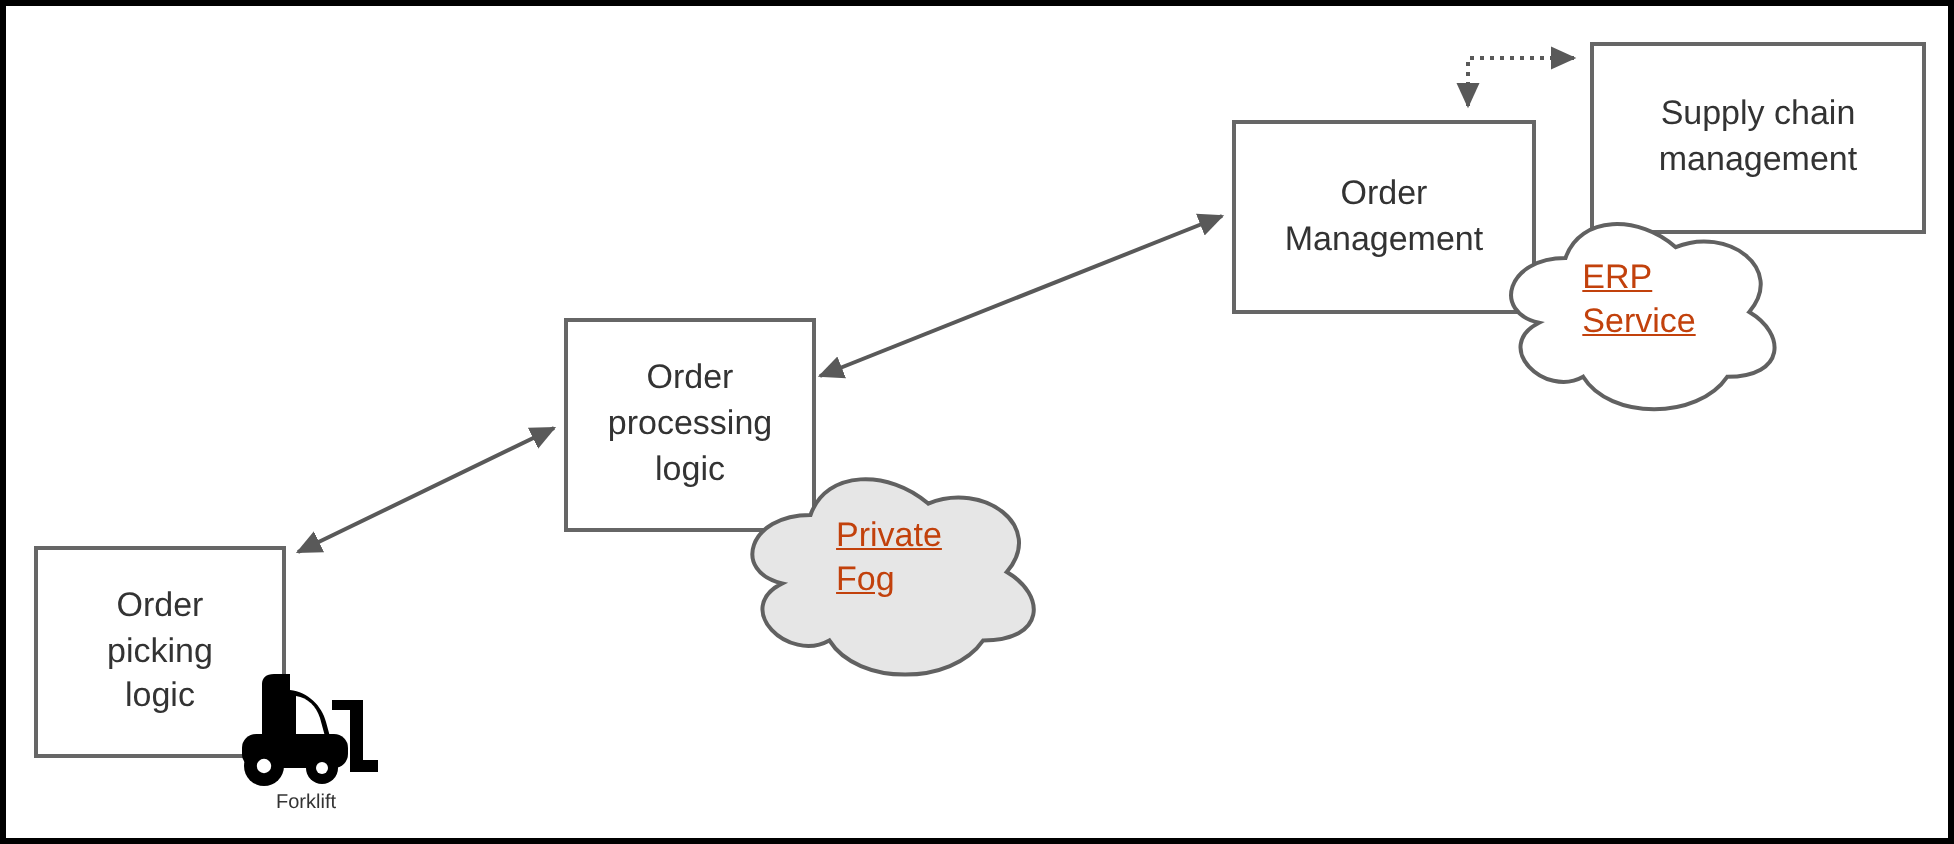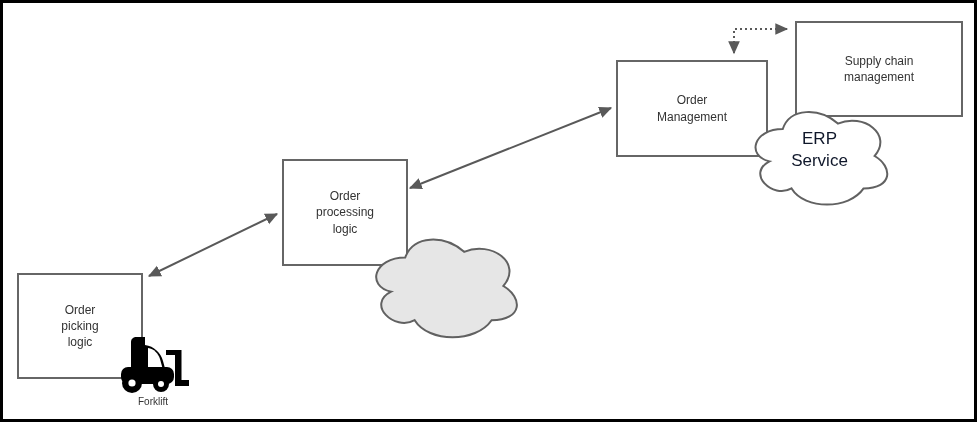--- a/index.html
+++ b/index.html
@@ -10,48 +10,49 @@
     height: 422px;
     background: #ffffff;
     border: 3px solid #000000;
     overflow: hidden;
   }
   .node {
     position: absolute;
     background: #ffffff;
     border: 2px solid #666666;
     color: #333333;
-    font-size: 12px;
+    font-size: 17px;
     line-height: 1.35;
     display: flex;
     align-items: center;
     justify-content: center;
     text-align: center;
     white-space: pre-line;
     z-index: 1;
   }
   .arrows {
     position: absolute;
     left: 0; top: 0;
     z-index: 2;
     pointer-events: none;
   }
   .cloud { position: absolute; z-index: 3; }
   .cloud-path { stroke: #616161; stroke-width: 2; vector-effect: non-scaling-stroke; }
   .cloud-label {
     position: absolute;
     z-index: 4;
-    color: #0f172a;
+    color: #c2410c;
     font-size: 17px;
     line-height: 1.32;
     display: flex;
     align-items: center;
     justify-content: center;
-    text-align: center;
+    text-align: left;
     white-space: pre-line;
+    text-decoration: underline;
   }
   .forklift { position: absolute; z-index: 5; }
   .forklift-label {
     position: absolute;
     z-index: 5;
     font-size: 10px;
     color: #333333;
     text-align: center;
   }
 </style>
@@ -81,20 +82,22 @@
       </marker>
     </defs>
     <line x1="146" y1="273" x2="274" y2="211" stroke-width="2" marker-start="url(#arr)" marker-end="url(#arr)" stroke="#595959"></line>
     <line x1="407" y1="185" x2="608" y2="105" stroke-width="2" marker-start="url(#arr)" marker-end="url(#arr)" stroke="#595959"></line>
     <path d="M731,50 L731,26 L784,26" fill="none" stroke-width="2" stroke-dasharray="2 3" marker-start="url(#arr)" marker-end="url(#arr)" stroke="#595959"></path>
   </svg>
 
   <svg class="cloud" style="left:363px; top:226px;" width="157" height="114" viewBox="0 0 100 100" preserveAspectRatio="none">
     <path class="cloud-path" d="M25,25 C5,25 0,50 16,55 C0,66 18,90 31,80 C40,100 70,100 80,80 C100,80 100,60 87.5,50 C100,30 80,10 62.5,20 C50,5 30,5 25,25 Z" fill="#e6e6e6"></path>
   </svg>
+  <div class="cloud-label" style="left:363px; top:222px; width:157px; height:108px;">Private
+Fog</div>
 
   <svg class="cloud" style="left:743px; top:99px;" width="147" height="108" viewBox="0 0 100 100" preserveAspectRatio="none">
     <path class="cloud-path" d="M25,25 C5,25 0,50 16,55 C0,66 18,90 31,80 C40,100 70,100 80,80 C100,80 100,60 87.5,50 C100,30 80,10 62.5,20 C50,5 30,5 25,25 Z" fill="#ffffff"></path>
   </svg>
   <div class="cloud-label" style="left:743px; top:95px; width:147px; height:104px;">ERP
 Service</div>
 
   <svg class="forklift" style="left:114px; top:334px;" width="72" height="58" viewBox="0 0 72 58">
     <rect x="58" y="13" width="6.5" height="36" fill="#000"></rect>
     <rect x="49" y="13" width="10" height="5" fill="#000"></rect>

